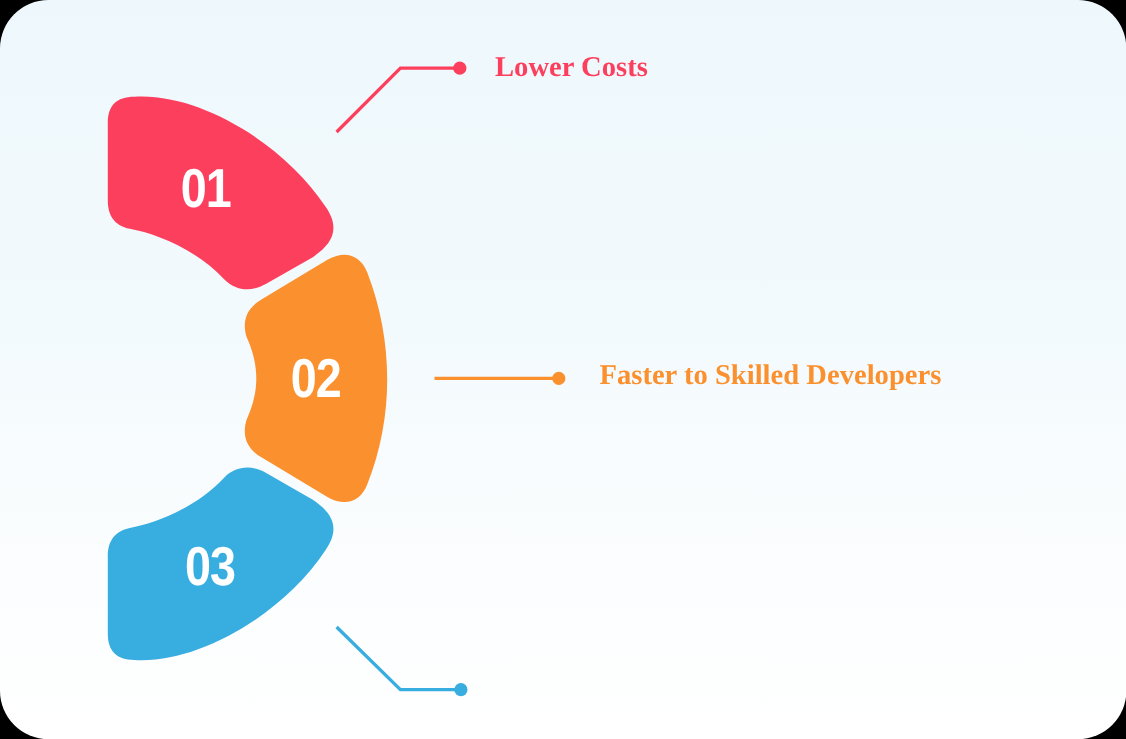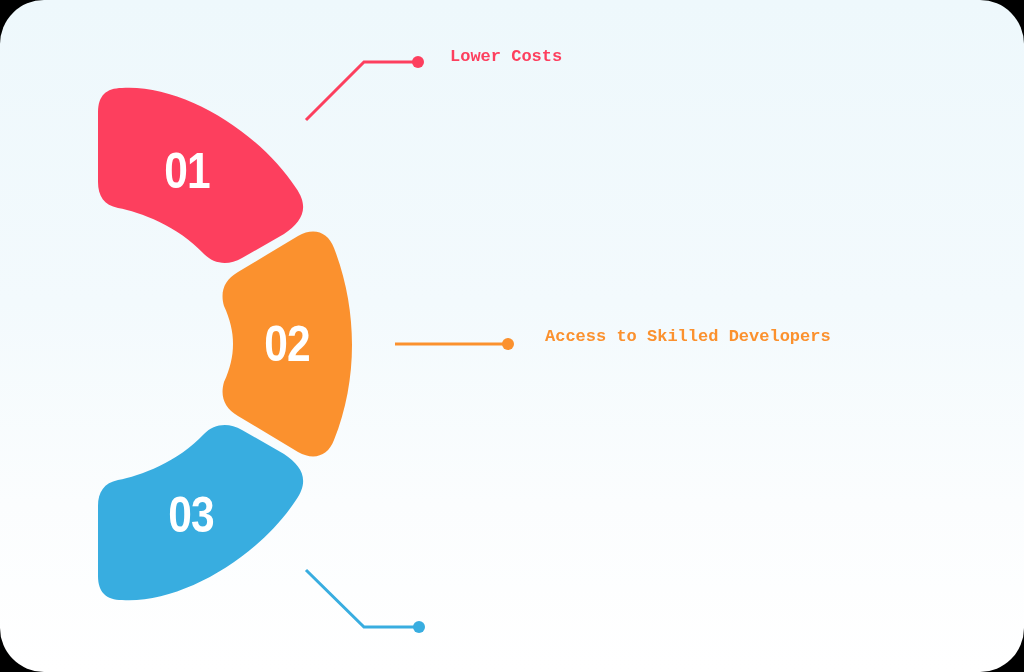--- a/index.html
+++ b/index.html
@@ -33,23 +33,23 @@
       color: #ffffff;
       letter-spacing: -1px;
       transform: scaleX(0.85);
       transform-origin: center;
       text-align: center;
       width: 120px;
       line-height: 1;
     }
     .label {
       position: absolute;
-      font-family: Liberation Mono, monospace;
+      font-family: Liberation Serif, serif;
       font-weight: bold;
-      font-size: 17px;
+      font-size: 26px;
       line-height: 1;
       white-space: nowrap;
     }
   </style>
 </head>
 <body>
 
 <div class="canvas">
 
   <svg class="diagram" viewBox="0 0 1024 672">
@@ -98,15 +98,15 @@
       <polyline points="306,570 364,627 419,627" fill="none" stroke="#38ade0" stroke-width="3"></polyline>
       <circle cx="419" cy="627" r="6" fill="#38ade0"></circle>
     </g>
   </svg>
 
   <div class="num" style="left:127px; top:146px;">01</div>
   <div class="num" style="left:227px; top:319px;">02</div>
   <div class="num" style="left:131px; top:490px;">03</div>
 
   <div class="label" style="left:450px; top:48px; color:#fd3f5e;">Lower Costs</div>
-  <div class="label" style="left:545px; top:328px; color:#fb912e;">Access to Skilled Developers</div>
+  <div class="label" style="left:545px; top:328px; color:#fb912e;">Faster to Skilled Developers</div>
 
 </div>
 
 </body></html>

